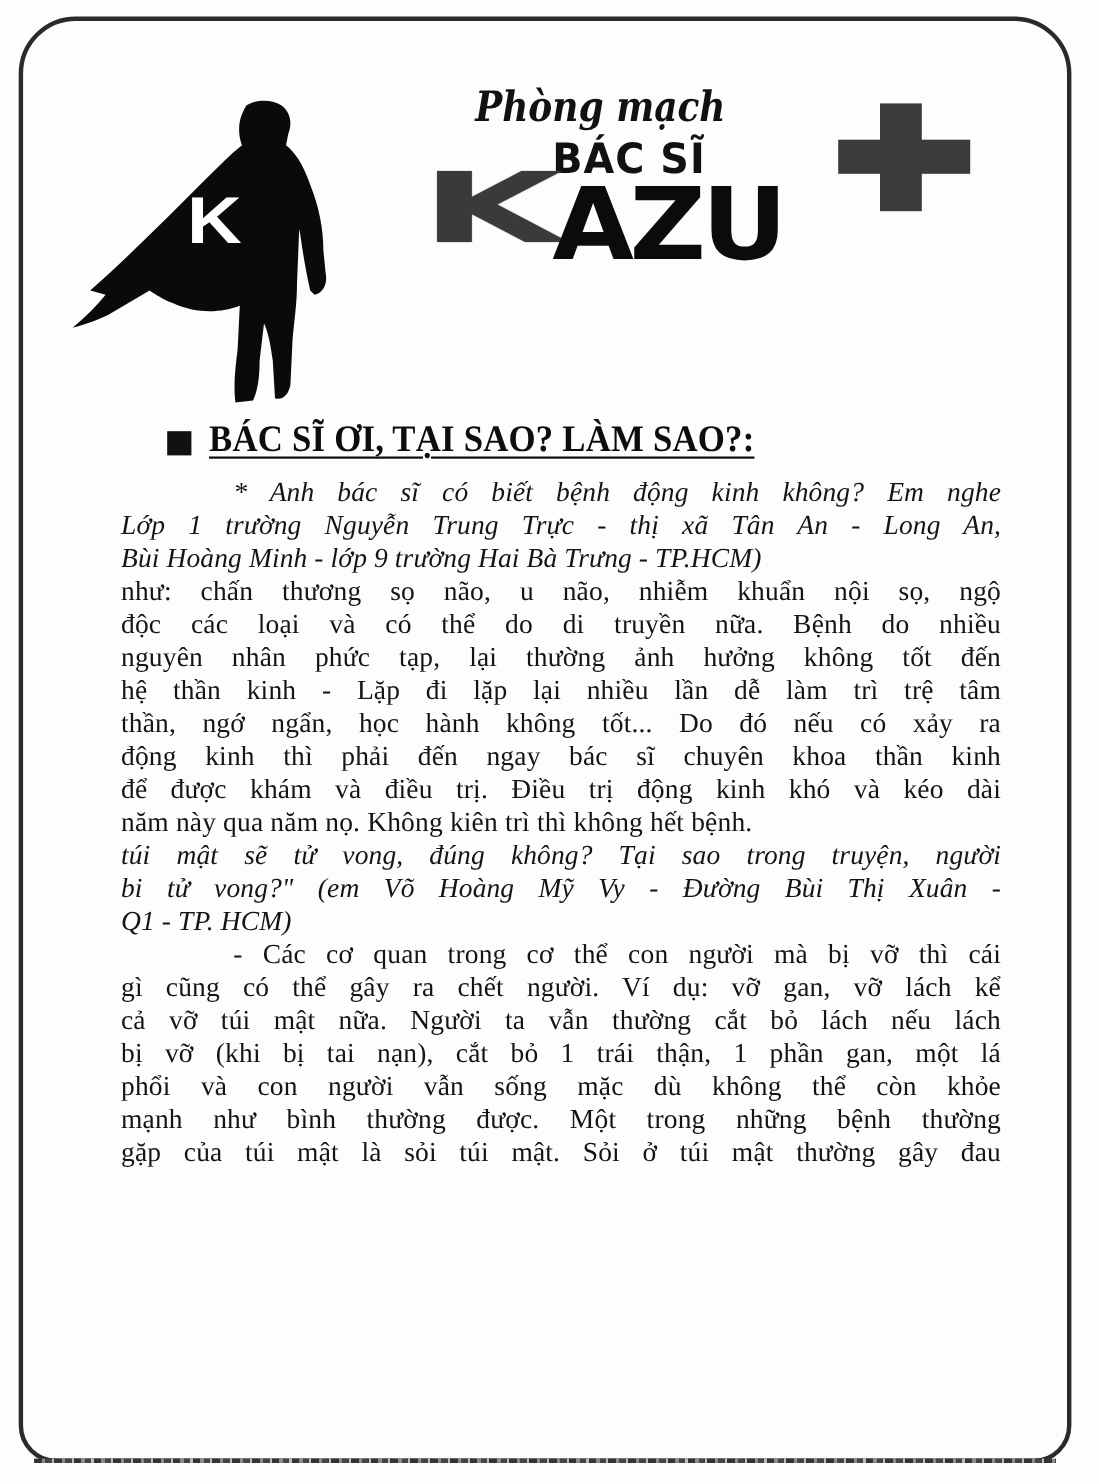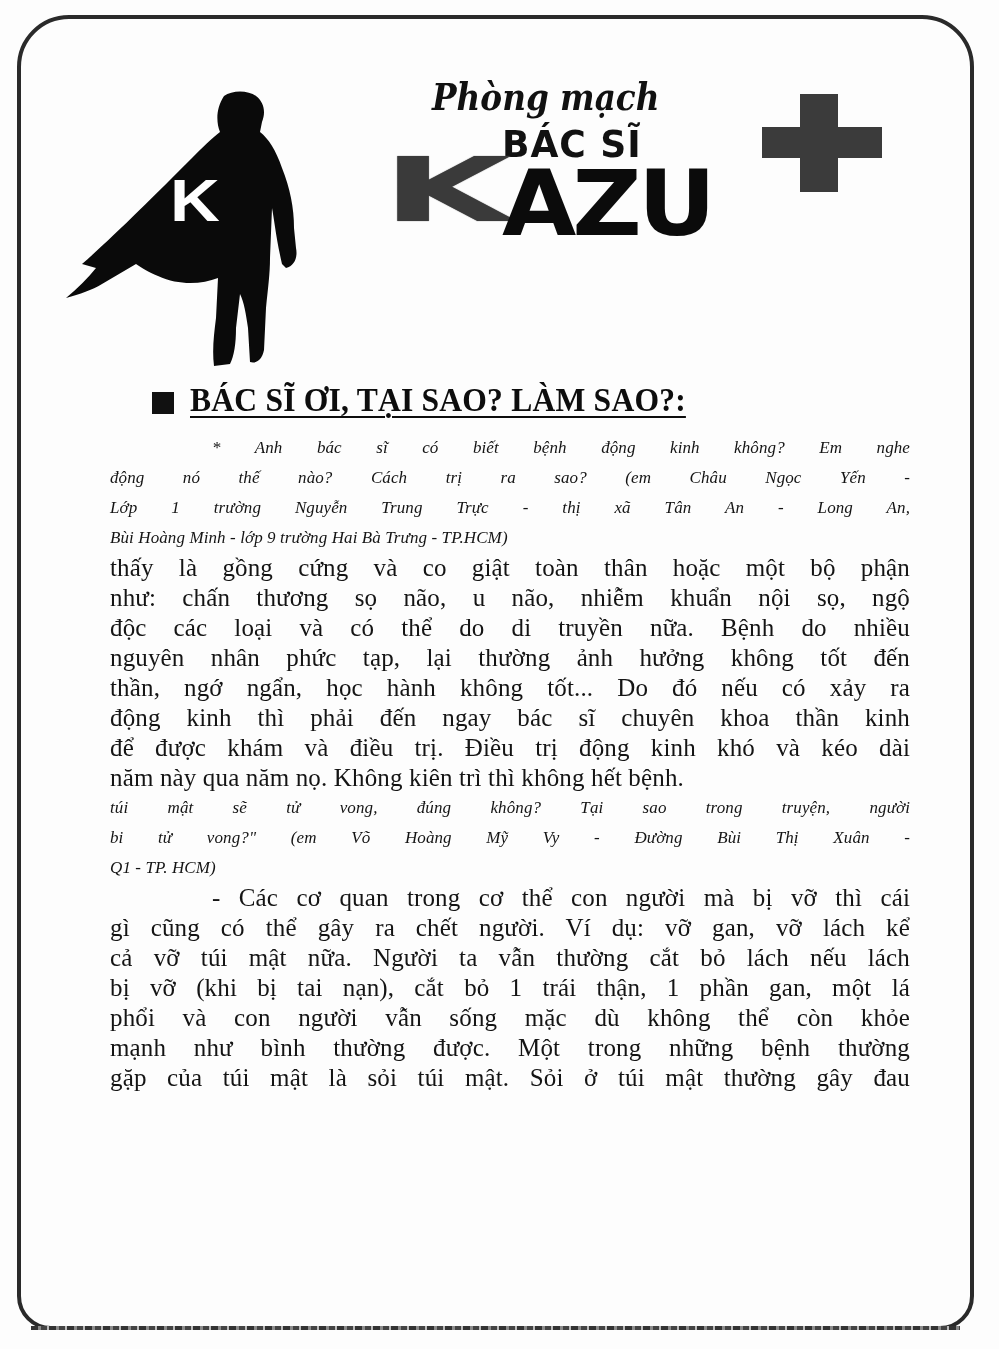--- a/index.html
+++ b/index.html
@@ -75,21 +75,21 @@
     
     .article { position: absolute; left: 110px; top: 433px; width: 800px; }
     .para { margin: 0; }
     .line {
       display: block; height: 30px; line-height: 30px;
       font-size: 25px; white-space: nowrap;
       text-align: justify; text-align-last: justify;
     }
     .line.last { text-align-last: left; }
     .line.indent { padding-left: 102px; }
-    .question .line { font-style: italic; font-size: 17px; letter-spacing: 0.1px; }
+    .question .line { font-style: italic; font-size: 25px; letter-spacing: 0.1px; }
     .answer .line { font-size: 25px; letter-spacing: 0.15px; }
   </style>
 </head>
 <body>
 
 <div class="frame"></div>
 
 <svg class="silhouette" viewBox="0 0 262 282">
   <path fill="#0a0a0a" d="
     M162,8 C170,2 186,2 194,8 C202,14 204,24 200,34 L198,44
@@ -120,30 +120,29 @@
 
 <div class="section-heading">
   <span class="square-bullet"></span>
   <span class="heading-text">BÁC SĨ ƠI, TẠI SAO? LÀM SAO?:</span>
 </div>
 
 <div class="article">
 
   <div class="para question">
     <span class="line indent">* Anh bác sĩ có biết bệnh động kinh không? Em nghe</span>
-    <span class="line">động nó thế nào? Cách trị ra sao? (em Châu Ngọc Yến -</span>
     <span class="line">Lớp 1 trường Nguyễn Trung Trực - thị xã Tân An - Long An,</span>
     <span class="line last">Bùi Hoàng Minh - lớp 9 trường Hai Bà Trưng - TP.HCM)</span>
   </div>
 
   <div class="para answer">
-    <span class="line">thấy là gồng cứng và co giật toàn thân hoặc một bộ phận</span>
     <span class="line">như: chấn thương sọ não, u não, nhiễm khuẩn nội sọ, ngộ</span>
     <span class="line">độc các loại và có thể do di truyền nữa. Bệnh do nhiều</span>
     <span class="line">nguyên nhân phức tạp, lại thường ảnh hưởng không tốt đến</span>
+    <span class="line">hệ thần kinh - Lặp đi lặp lại nhiều lần dễ làm trì trệ tâm</span>
     <span class="line">thần, ngớ ngẩn, học hành không tốt... Do đó nếu có xảy ra</span>
     <span class="line">động kinh thì phải đến ngay bác sĩ chuyên khoa thần kinh</span>
     <span class="line">để được khám và điều trị. Điều trị động kinh khó và kéo dài</span>
     <span class="line last">năm này qua năm nọ. Không kiên trì thì không hết bệnh.</span>
   </div>
 
   <div class="para question">
     <span class="line">túi mật sẽ tử vong, đúng không? Tại sao trong truyện, người</span>
     <span class="line">bi tử vong?" (em Võ Hoàng Mỹ Vy - Đường Bùi Thị Xuân -</span>
     <span class="line last">Q1 - TP. HCM)</span>

